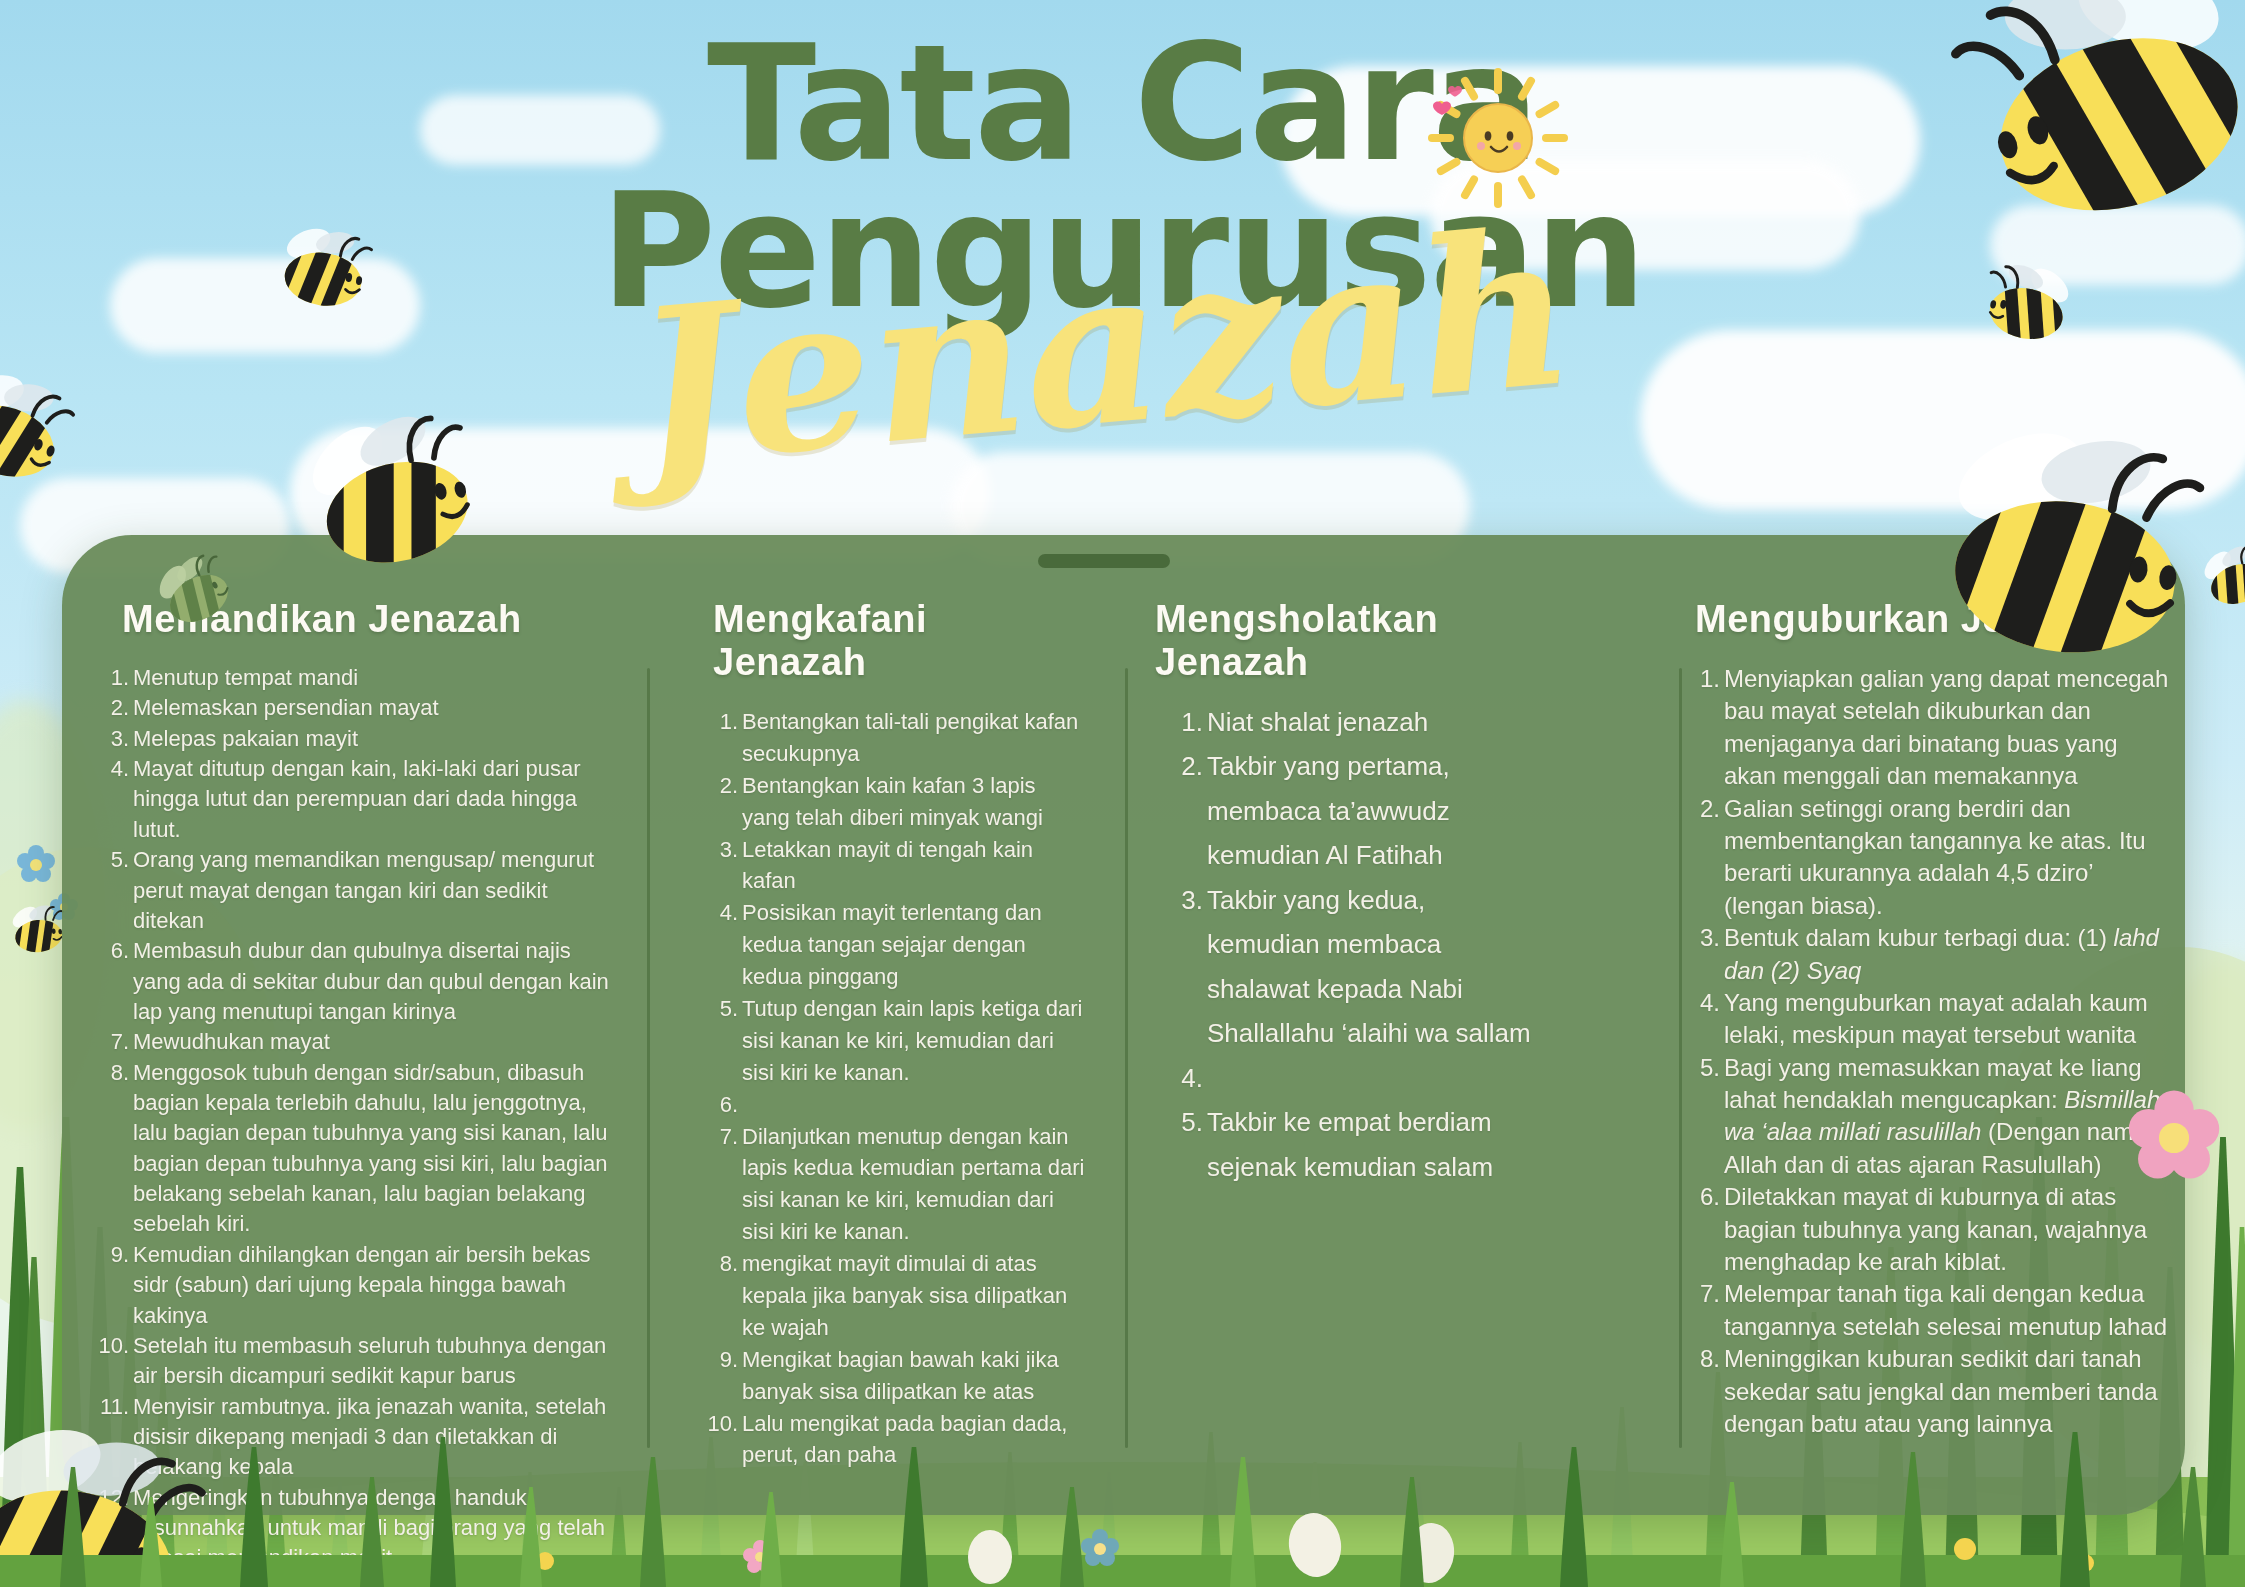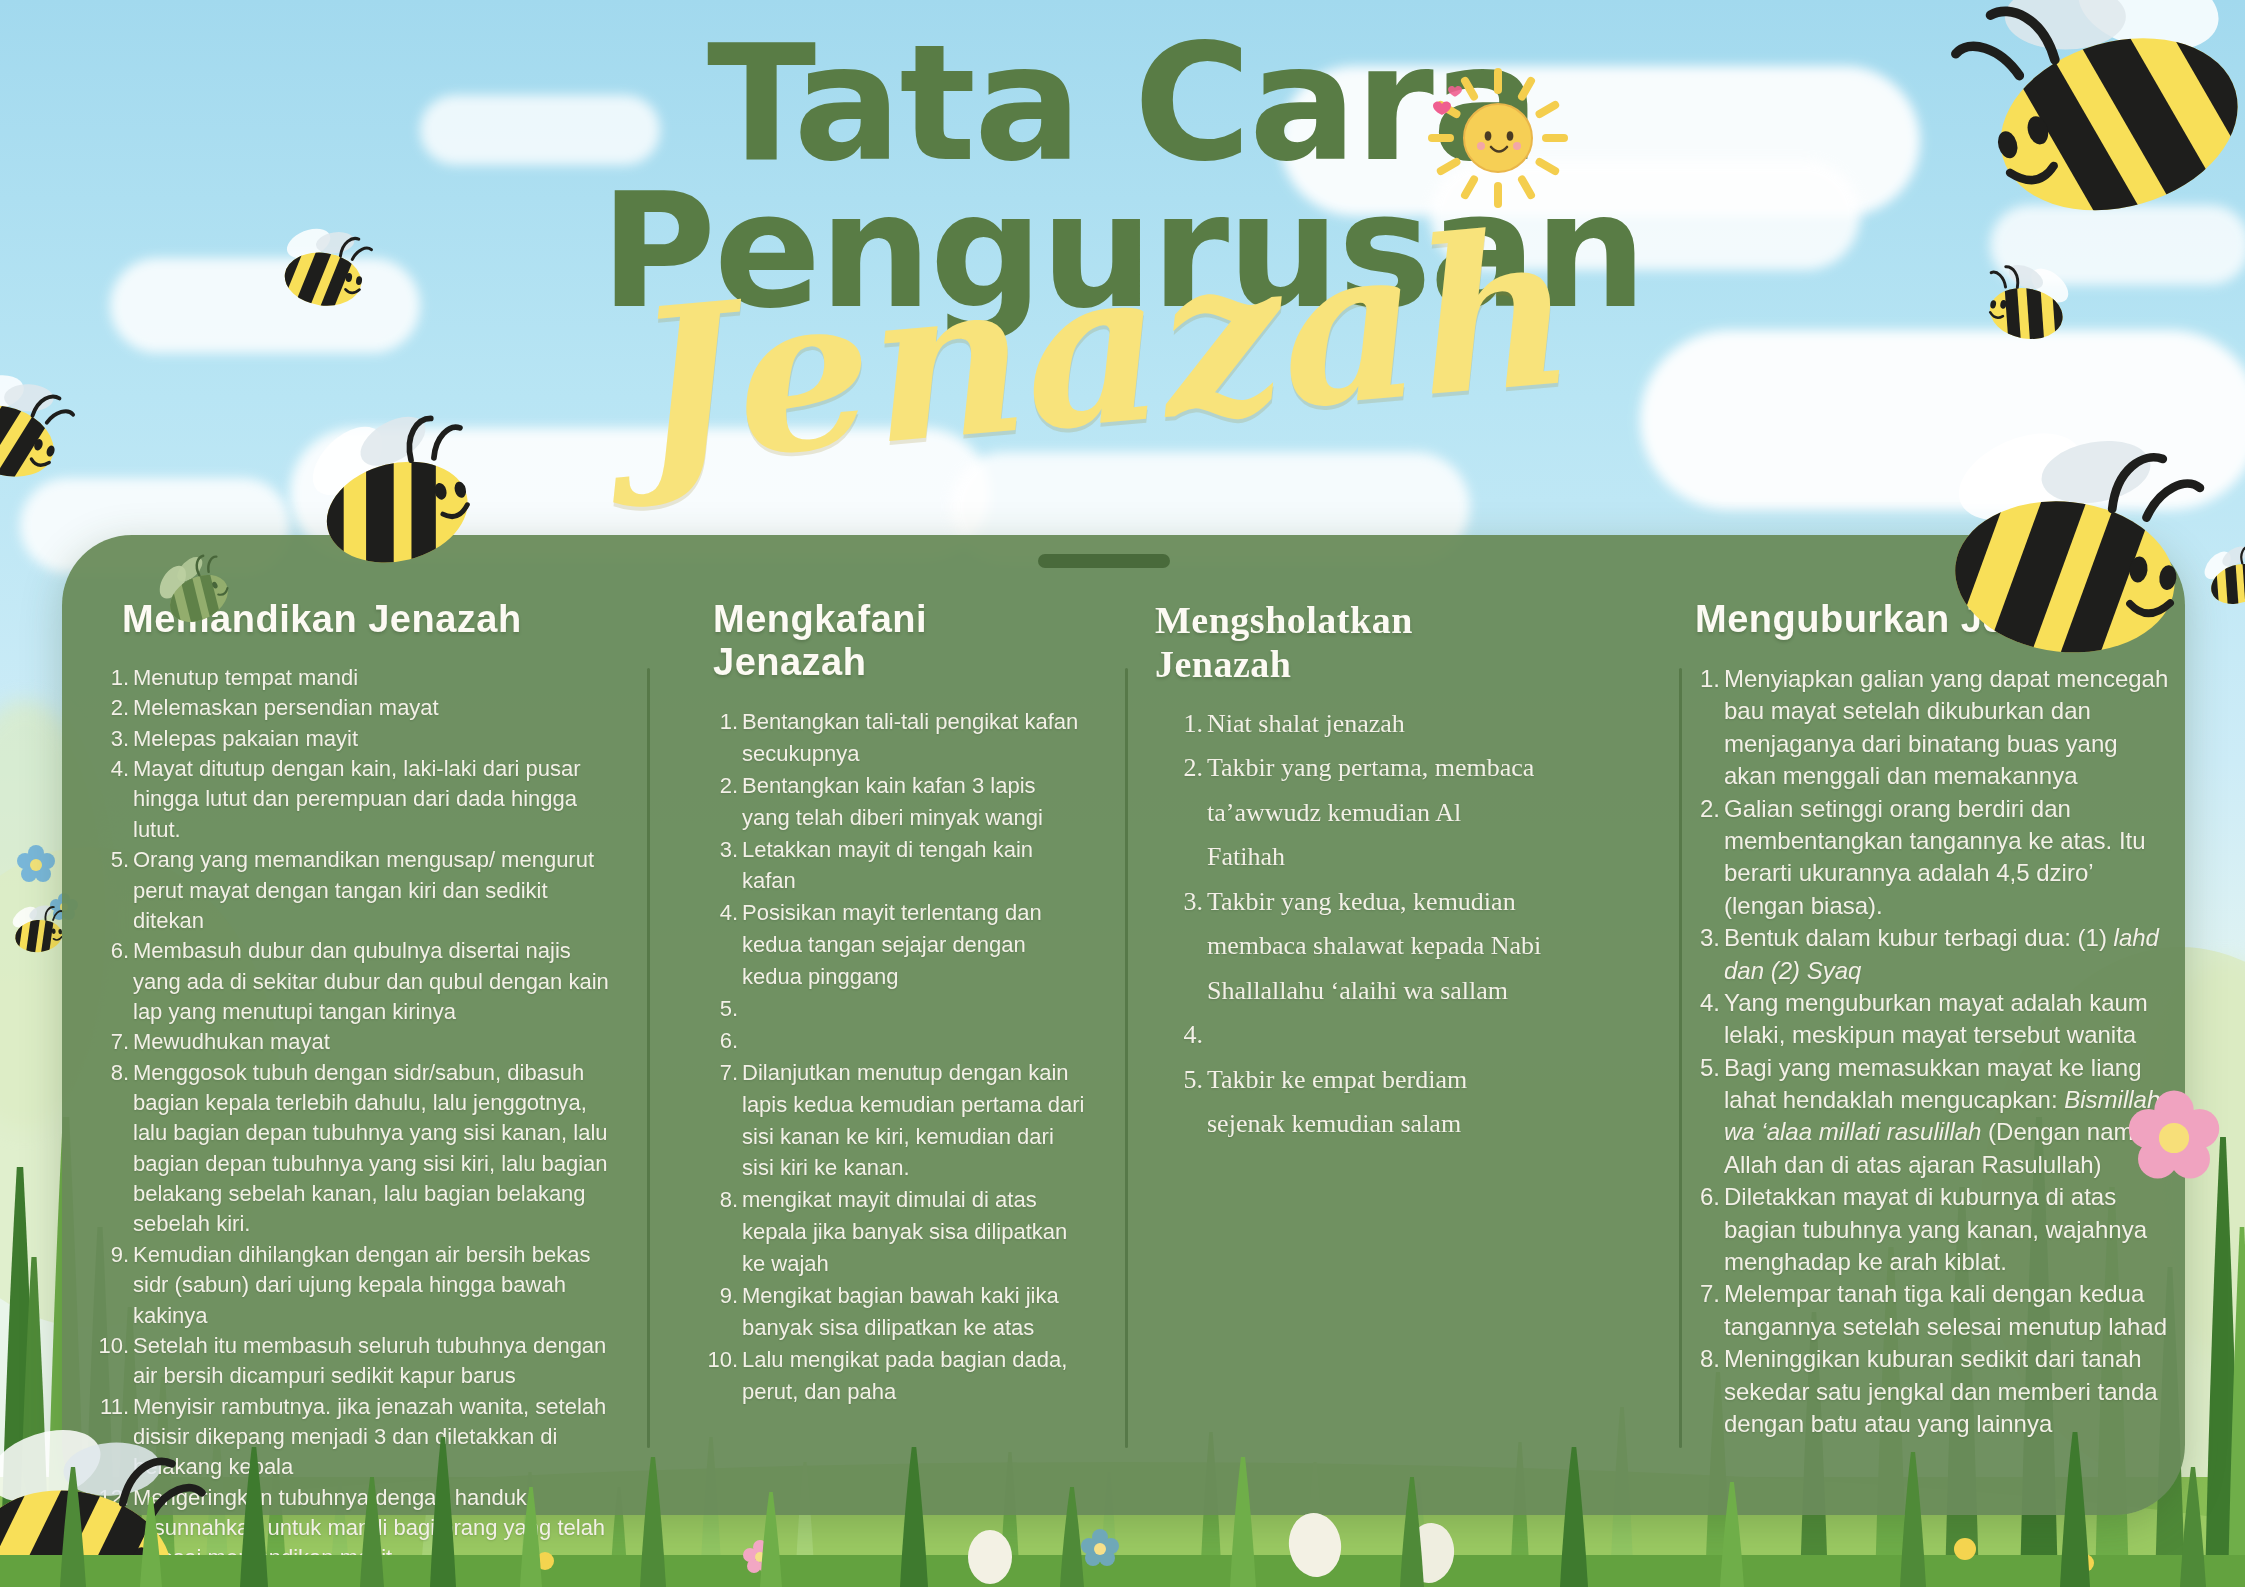--- a/index.html
+++ b/index.html
@@ -41,21 +41,21 @@
   }
   .col ol{list-style:none;margin:0;padding:0;}
   .col li{display:grid;grid-template-columns:var(--numw) 1fr;column-gap:4px;
     font-size:var(--fs);line-height:var(--lh);text-shadow:0 1px 2px rgba(30,50,25,.18);}
   .num{text-align:right;}
   .it{font-style:italic;}
   .c1{left:23px;width:538px;--numw:44px;--fs:22px;--lh:1.38;}
   .c1 h2{margin-left:37px;}
   .c2{left:628px;width:397px;--numw:48px;--fs:22px;--lh:1.45;}
   .c2 h2{margin-left:23px;}
-  .c3{left:1093px;width:387px;font-family:Liberation Serif, serif;--numw:48px;--fs:26px;--lh:1.71;}
+  .c3{left:1093px;width:387px;--numw:48px;--fs:26px;--lh:1.71;}
   .c3 h2{margin-bottom:16px;}
   .c4{left:1626px;width:481px;--numw:32px;--fs:24px;--lh:1.35;}
   .c4 h2{margin-left:7px;}
   
   .dec{position:absolute;}
   #grassBack{left:0;top:787px;z-index:2;}
   #grassFront{left:0;top:1427px;z-index:6;}
   .wash{position:absolute;background:#dcecc3;border-radius:50%;filter:blur(10px);opacity:.7;z-index:2;}
   .bee{position:absolute;overflow:visible;}
   #bee-tr{left:1945px;top:-45px;width:330px;z-index:3;transform:scaleX(-1) rotate(16deg);}
@@ -261,20 +261,21 @@
           <li>
             <span class="num">3.</span>
             <span class="txt"><span>Letakkan mayit di tengah kain kafan</span></span>
           </li>
           <li>
             <span class="num">4.</span>
             <span class="txt"><span>Posisikan mayit terlentang dan kedua tangan sejajar dengan kedua pinggang</span></span>
           </li>
           <li>
             <span class="num">5.</span>
+            <span class="txt"><span>Tutup dengan kain lapis ketiga dari sisi kanan ke kiri, kemudian dari sisi kiri ke kanan.</span></span>
           </li>
           <li>
             <span class="num">6.</span>
           </li>
           <li>
             <span class="num">7.</span>
             <span class="txt"><span>Dilanjutkan menutup dengan kain lapis kedua kemudian pertama dari sisi kanan ke kiri, kemudian dari sisi kiri ke kanan.</span></span>
           </li>
           <li>
             <span class="num">8.</span>

